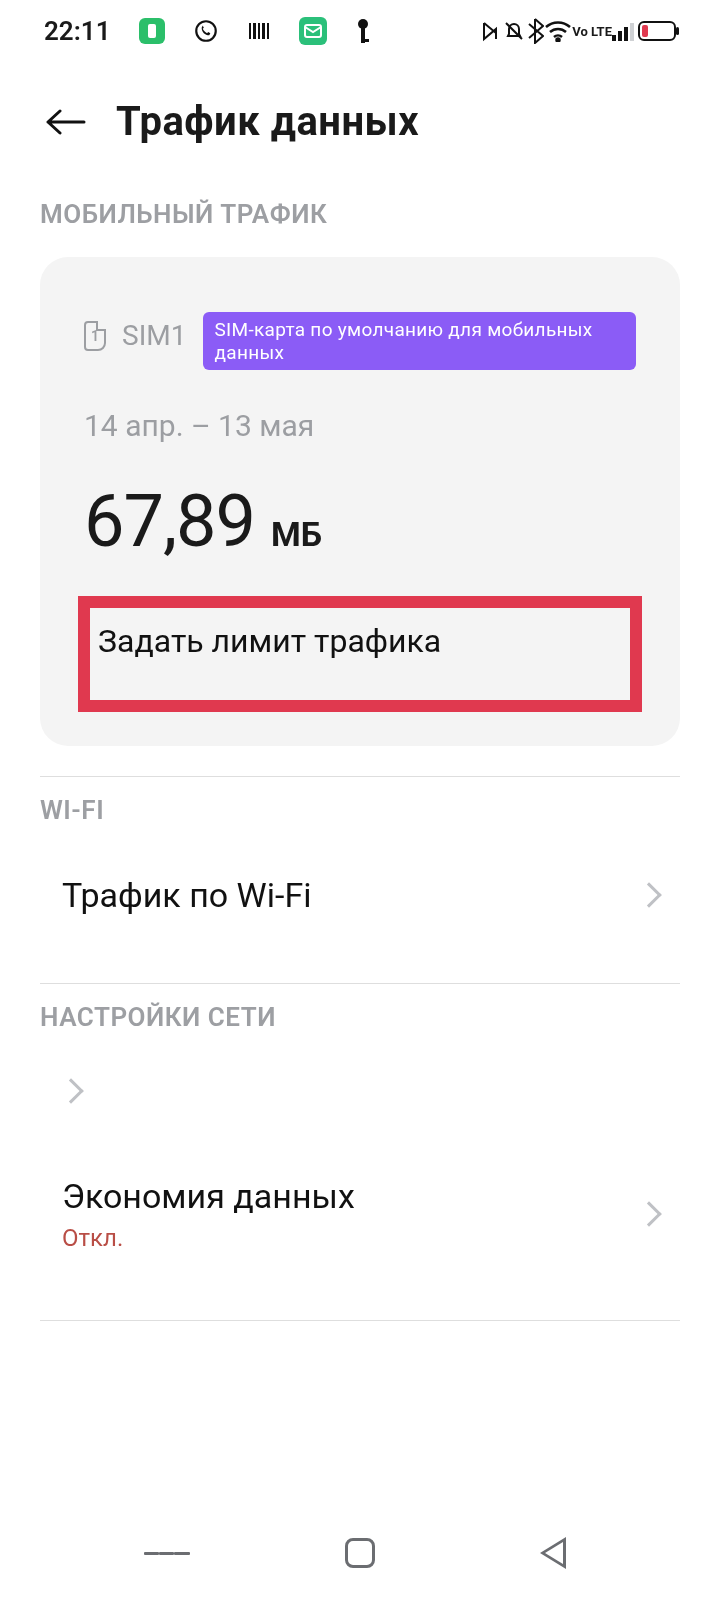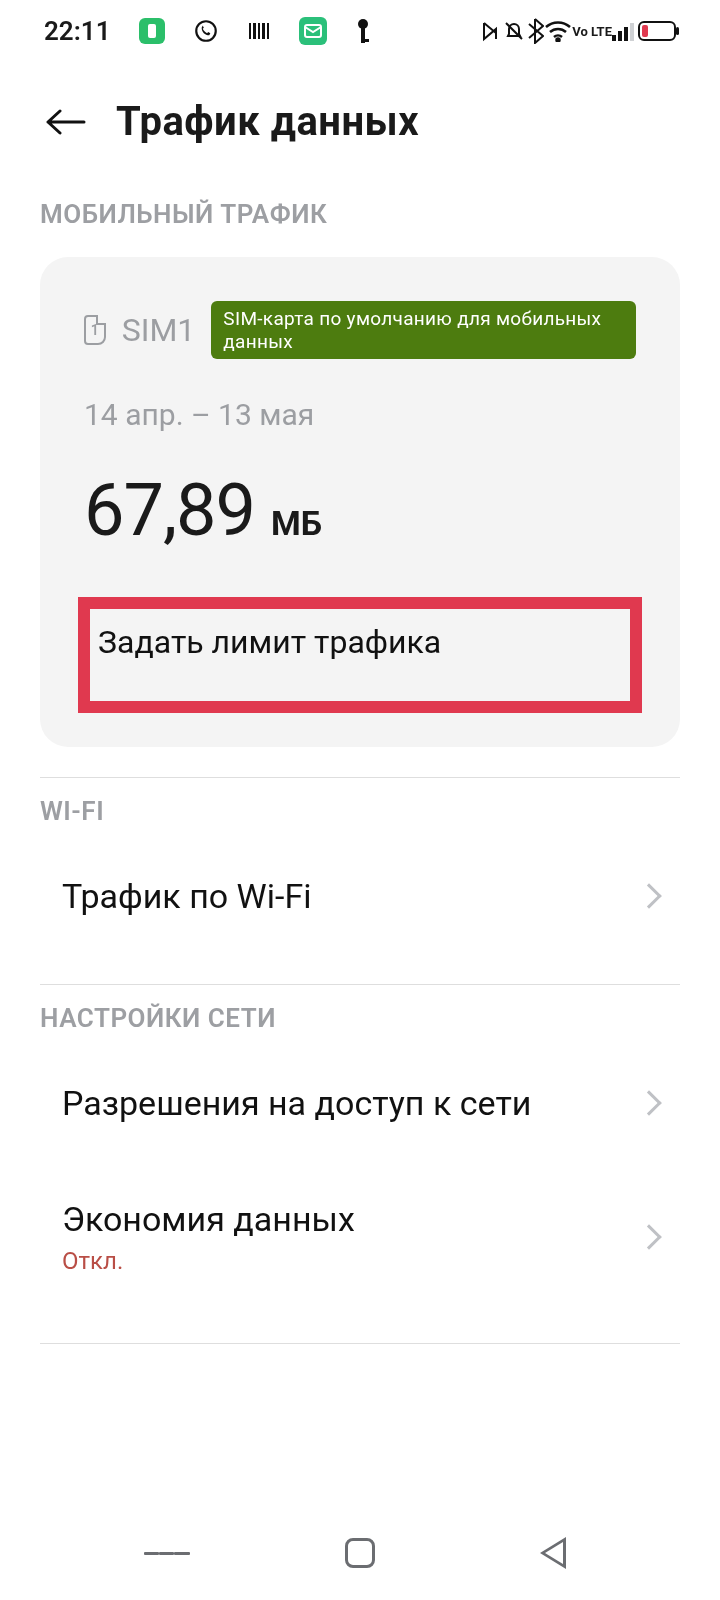--- a/index.html
+++ b/index.html
@@ -19,28 +19,28 @@
     .header-title { font-size:40px; font-weight:700; letter-spacing:.5px; }
 
     
     .section-label { padding:18px 40px 12px; font-size:26px; font-weight:600; color:#9d9fa3; letter-spacing:.5px; }
 
     
     .card { margin:16px 40px 0; background:#f4f4f4; border-radius:28px; padding:44px 44px 40px; position:relative; }
     .sim-row { display:flex; align-items:center; gap:16px; }
     .sim-icon { width:24px; height:30px; border:2px solid #9c9ea2; border-radius:4px 4px 8px 4px; position:relative; display:flex; align-items:center; justify-content:center; font-size:14px; color:#9c9ea2; font-weight:600; }
     .sim-icon::before{content:"";position:absolute;top:-2px;right:-2px;width:8px;height:8px;background:#f4f4f4;border-left:2px solid #9c9ea2;border-bottom:2px solid #9c9ea2;}
-    .sim-label { font-size:32px; color:#9c9ea2; font-weight:400; }
-    .badge { background:#4d7c0f; color:#fff; font-size:19px; padding:6px 12px; border-radius:6px; font-weight:400; letter-spacing:.3px; }
+    .sim-label { font-size:28px; color:#9c9ea2; font-weight:400; }
+    .badge { background:#8b5cf6; color:#fff; font-size:19px; padding:6px 12px; border-radius:6px; font-weight:400; letter-spacing:.3px;margin-top:11px; }
     .date-range { margin-top:38px; font-size:30px; color:#9c9ea2; }
     .usage { margin-top:36px; display:flex; align-items:baseline;text-align:right; }
     .usage-val { font-size:72px; font-weight:400; letter-spacing:-1px; }
     .usage-unit { font-size:34px; font-weight:700; margin-left:16px; }
     .card-link { margin-top:74px; font-size:32px; color:#111; }
-    .highlight-box { border:12px solid #e0394f; padding:14px 8px 40px 8px; margin:44px -6px -6px -6px; }
+    .highlight-box { border:12px solid #e0394f; padding:14px 8px 40px 8px; margin:32px -6px -6px -6px; }
     .highlight-box .card-link { margin-top:0; }
 
     
     .divider { height:1px; background:#dedede; margin:30px 40px 0; }
 
     
     .list-row { display:flex; align-items:center; justify-content:space-between; padding:38px 62px; }
     .list-row .row-text { display:flex; flex-direction:column; gap:8px; }
     .row-title { font-size:34px; color:#111; }
     .row-sub { font-size:24px; color:#b94e46; }
@@ -175,23 +175,20 @@
     <span class="row-title">Трафик по Wi-Fi</span>
   </div>
   <span class="chevron"></span>
 </div>
 
 <div class="divider"></div>
 
 <div class="section-label">НАСТРОЙКИ СЕТИ</div>
 
 <div class="list-row">
-  <div class="row-text">
-    <span class="row-title">Разрешения на доступ к сети</span>
-  </div>
   <span class="chevron"></span>
 </div>
 
 <div class="list-row">
   <div class="row-text">
     <span class="row-title">Экономия данных</span>
     <span class="row-sub">Откл.</span>
   </div>
   <span class="chevron"></span>
 </div>

